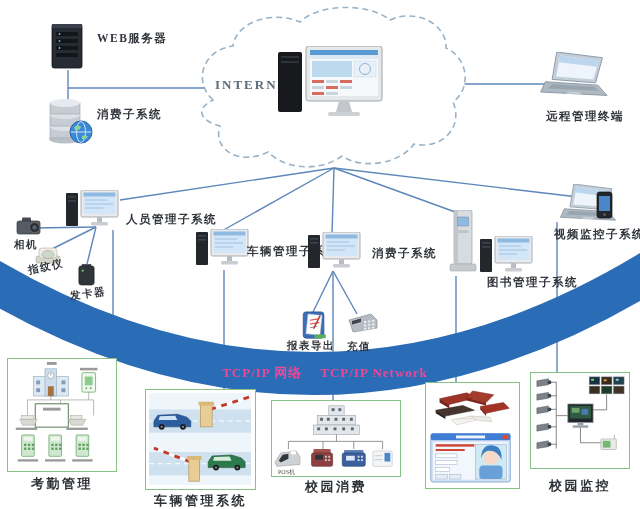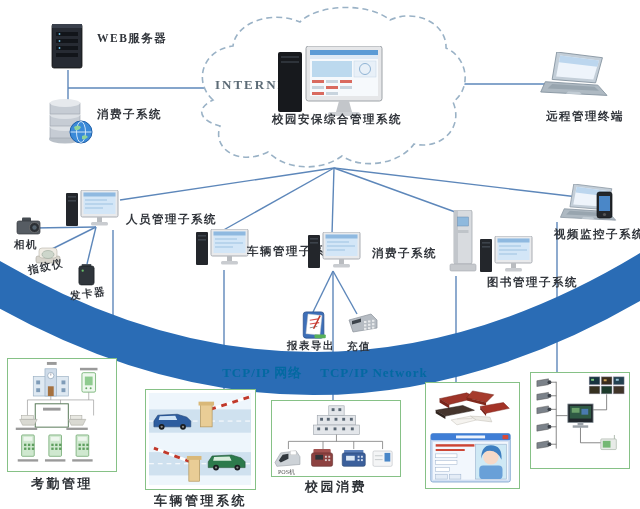--- a/index.html
+++ b/index.html
@@ -6,21 +6,21 @@
   .stage{position:relative;width:640px;height:509px;background:#fff;overflow:hidden;
          font-family:Liberation Serif, serif;}
   .stage svg.underlay{position:absolute;left:0;top:0;}
   .dev{position:absolute;}
   .lbl{position:absolute;font-size:11.5px;font-weight:600;color:#32363c;
        letter-spacing:1.5px;white-space:nowrap;line-height:1.1;}
   .lbl.small{font-size:10.5px;}
   .internet-lbl{position:absolute;font-size:13px;font-weight:600;color:#5c6b76;
        letter-spacing:2px;}
   .band-text{position:absolute;left:170px;top:364px;width:310px;text-align:center;
-       color:#0369a1;font-size:13px;font-weight:600;letter-spacing:1px;}
+       color:#ec4899;font-size:13px;font-weight:600;letter-spacing:1px;}
   .band-text span{margin:0 9px;}
   .panel{position:absolute;background:#fff;border:1.5px solid #86c186;box-sizing:border-box;}
   .panel-lbl{position:absolute;text-align:center;font-size:13px;font-weight:600;
        color:#2e3237;letter-spacing:2.5px;}
   .pos-lbl{position:absolute;font-size:6px;color:#555;letter-spacing:0;}
 </style>
 </head>
 <body>
 
 <svg width="0" height="0" style="position:absolute">
@@ -188,21 +188,20 @@
       <rect x="48" y="34" width="12" height="3" fill="#c8d4de"></rect>
       <rect x="62" y="34" width="12" height="3" fill="#d96a5f"></rect>
     <rect x="34" y="40" width="12" height="3" fill="#c8d4de"></rect>
       <rect x="48" y="40" width="12" height="3" fill="#d96a5f"></rect>
       <rect x="62" y="40" width="12" height="3" fill="#c8d4de"></rect>
     <rect x="34" y="46" width="12" height="3" fill="#d96a5f"></rect>
       <rect x="48" y="46" width="12" height="3" fill="#c8d4de"></rect>
     <polygon points="61,55 71,55 74,66 58,66" fill="#c3c6ca"></polygon>
     <rect x="50" y="66" width="32" height="4" rx="2" fill="#cdd0d4"></rect>
   </svg>
-  <div class="lbl" style="left:272px;top:113px">校园安保综合管理系统</div>
 
   <svg class="dev" style="left:540px;top:52px" width="70" height="48" viewBox="0 0 60 42">
       <use href="#g-laptop"></use>
     </svg>
   <div class="lbl" style="left:546px;top:110px">远程管理终端</div>
 
   <svg class="dev" style="left:66px;top:190px" width="54" height="42" viewBox="0 0 54 42">
       <use href="#g-pc"></use>
     </svg>
   <div class="lbl" style="left:126px;top:213px">人员管理子系统</div>
@@ -514,14 +513,15 @@
           <rect x="75" y="6.5" width="3" height="2" fill="#cfa35a"></rect>
           <rect x="87.5" y="6" width="3" height="2" fill="#9ac4d8"></rect>
       </g>
       <g transform="translate(72,66)">
         <rect x="0" y="2" width="16" height="11" rx="1" fill="#e8ebe8" stroke="#9aa89a" stroke-width="0.6"></rect>
         <rect x="2" y="4" width="8" height="7" fill="#74b874"></rect>
         <line x1="14" y1="2" x2="14" y2="-2" stroke="#9aa89a" stroke-width="0.8"></line>
       </g>
     </svg>
   </div>
+  <div class="panel-lbl" style="left:530px;top:477px;width:100px">校园监控</div>
 
 </div>
 
 </body></html>

